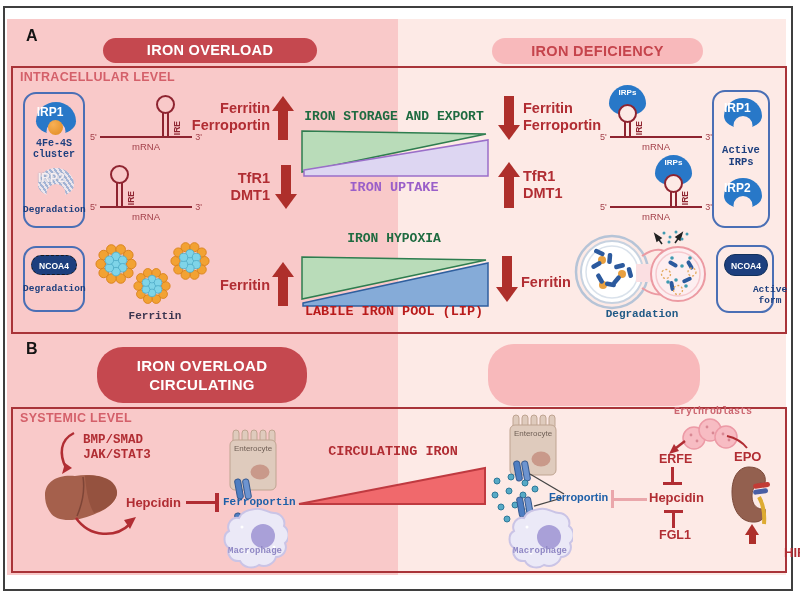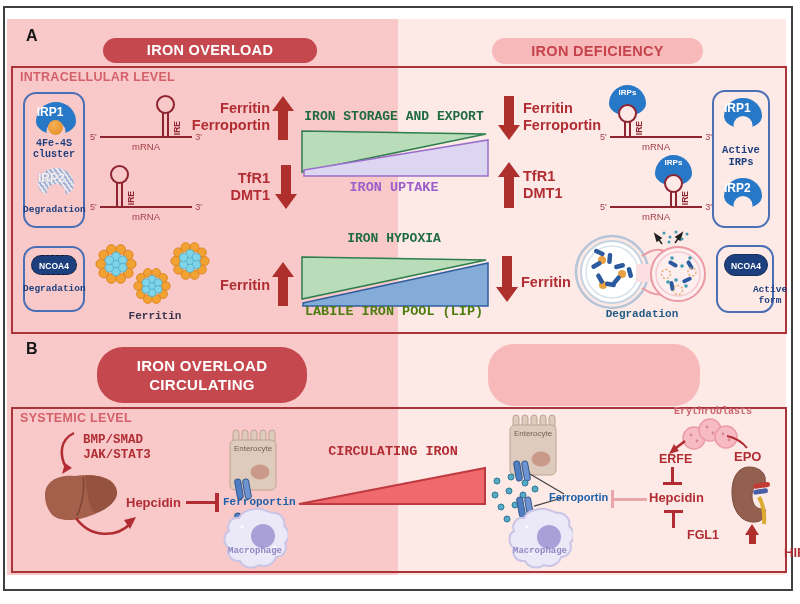--- a/index.html
+++ b/index.html
@@ -10,21 +10,21 @@
   .frame{left:3px;top:6px;width:790px;height:585px;border:2px solid #3f3f3f;box-sizing:border-box;background:transparent;}
   .panel{border:2px solid #a93439;box-sizing:border-box;}
   .tag{font-size:16px;font-weight:bold;color:#141414;}
   .pill{border-radius:26px;text-align:center;font-weight:bold;letter-spacing:.3px;}
   .pill.dark{background:#c5484f;color:#fff;}
   .pill.light{background:#f8b9bb;color:#c5444c;}
   .section-label{font-size:12.5px;font-weight:bold;color:#d4606a;letter-spacing:.3px;}
   .redtxt{color:#b12d33;font-weight:bold;}
   .greentxt{color:#1e6b40;font-weight:bold;}
   .purpletxt{color:#9a5fc9;font-weight:bold;}
-  .bluetxt{color:#4d7c0f;font-weight:bold;}
+  .bluetxt{color:#b91c1c;font-weight:bold;}
   .navytxt{color:#1d3f7e;font-weight:bold;}
   .ctr{text-align:center;font-family:Liberation Mono, monospace;}
   .rt{text-align:right;}
   
   .ba{position:absolute;width:22px;}
   .ba .sh{position:absolute;left:6px;width:10px;background:#ae2f2b;}
   .ba.up .sh{top:14px;bottom:0;}
   .ba.up .hd{position:absolute;top:0;left:0;width:0;height:0;border-left:11px solid transparent;border-right:11px solid transparent;border-bottom:15px solid #ae2f2b;}
   .ba.down .sh{top:0;bottom:14px;}
   .ba.down .hd{position:absolute;bottom:0;left:0;width:0;height:0;border-left:11px solid transparent;border-right:11px solid transparent;border-top:15px solid #ae2f2b;}
@@ -448,21 +448,21 @@
   <div class="abs" style="left:549px;top:491px;font-size:11px;font-weight:bold;color:#1d5fa8;">Ferroportin</div>
 
   <div class="tbar-faded" style="left:611px;top:490px;width:3px;height:18px;"></div>
   <div class="tbar-faded" style="left:614px;top:498px;width:33px;height:2.5px;"></div>
   <div class="abs redtxt" style="left:649px;top:490px;font-size:13px;">Hepcidin</div>
 
   <div class="abs redtxt" style="left:659px;top:452px;font-size:12.5px;">ERFE</div>
   <div class="tbar-h" style="left:671px;top:467px;width:3px;height:16px;"></div>
   <div class="tbar-h" style="left:663px;top:482px;width:19px;height:3px;"></div>
 
-  <div class="abs redtxt" style="left:659px;top:528px;font-size:12.5px;margin-left:28px;">FGL1</div>
+  <div class="abs redtxt" style="left:659px;top:528px;font-size:12.5px;">FGL1</div>
   <div class="tbar-h" style="left:664px;top:510px;width:19px;height:3px;"></div>
   <div class="tbar-h" style="left:672px;top:513px;width:3px;height:15px;"></div>
 
   <div class="abs ctr" style="left:674px;top:406px;width:64px;font-size:10px;font-weight:bold;color:#cc6670;">Erythroblasts</div>
   <svg class="abs" style="left:682px;top:416px;" width="62" height="36">
     <g fill="#f7bcc3" stroke="#ec9aa6" stroke-width="1.5">
       <circle cx="12" cy="22" r="11"></circle>
         <circle cx="28" cy="14" r="11"></circle>
         <circle cx="44" cy="21" r="11"></circle>
     </g>

